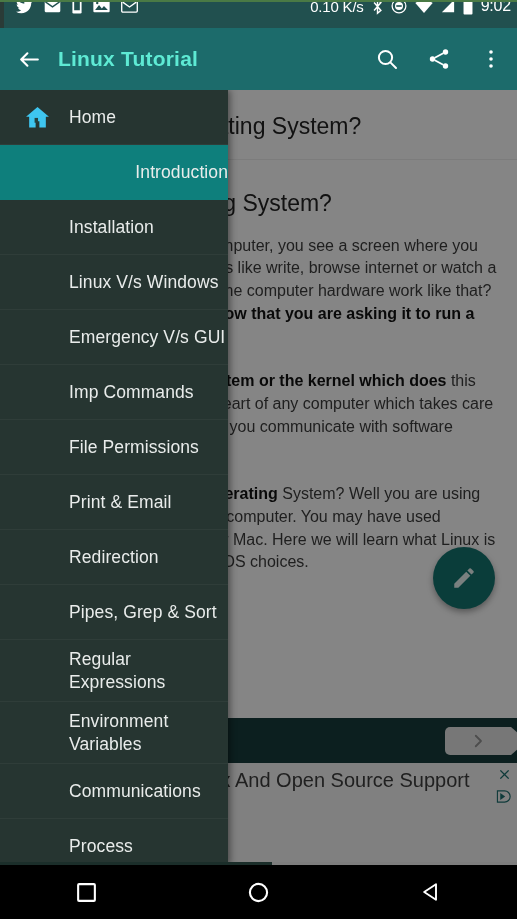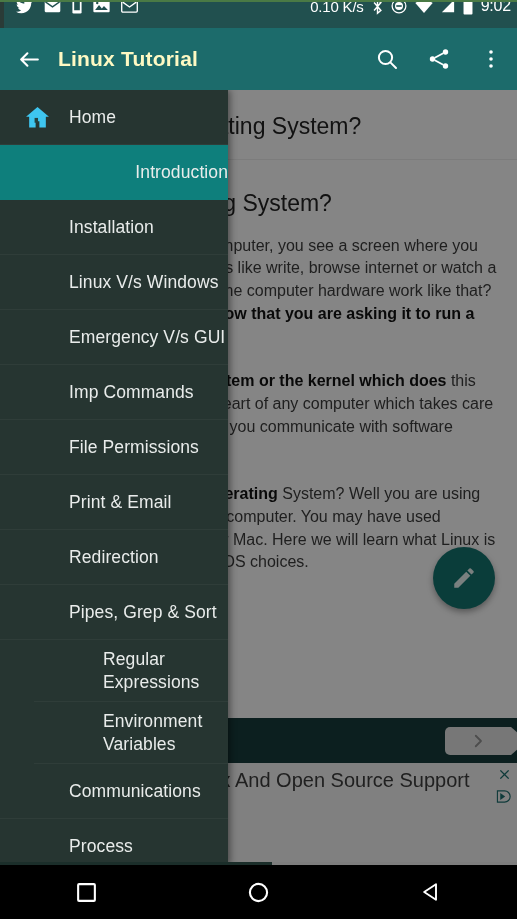--- a/index.html
+++ b/index.html
@@ -25,21 +25,21 @@
   .sb-icon { display:inline-flex; align-items:center; justify-content:center; }
   .sb-text { font-size:15px; font-weight:400; letter-spacing:-0.2px; }
   .sb-clock { font-size:16px; font-weight:400; letter-spacing:-0.2px; }
 
   
   .appbar {
     position:absolute; top:28px; left:0; width:517px; height:62px;
     background:#1c6b6b; display:flex; align-items:center; z-index:50;
   }
   .appbar-back { width:58px; height:62px; display:flex; align-items:center; justify-content:center; }
-  .appbar-title { color:#fef9c3; font-size:21px; font-weight:bold; letter-spacing:0.2px; }
+  .appbar-title { color:#5eead4; font-size:21px; font-weight:bold; letter-spacing:0.2px; }
   .appbar-actions { margin-left:auto; display:flex; align-items:center; }
   .appbar-btn { width:52px; height:62px; display:flex; align-items:center; justify-content:center; }
 
   
   .content {
     position:absolute; top:90px; left:0; width:517px; height:775px;
     background:#f2f2f2; overflow:hidden; z-index:10;
   }
   .content-title {
     font-size:23px; color:#222; padding:22px 20px 18px 20px; line-height:1.25;
@@ -86,21 +86,21 @@
   
   .drawer {
     position:absolute; top:90px; left:0; width:228px; height:775px;
     background:#263531; z-index:30; overflow:hidden;
     box-shadow:2px 0 7px rgba(0,0,0,0.45);
   }
   .dr-item {
     position:relative; height:55px; display:flex; align-items:center;
     padding-left:25px; border-bottom:1px solid rgba(255,255,255,0.045);
   }
-  .dr-item.two-line { height:62px;margin-left:34px; }
+  .dr-item.two-line { height:62px; }
   .dr-item .dr-icon { width:44px; display:flex; align-items:center; }
   .dr-label { color:#e9eceb; font-size:17.5px; line-height:1.26; letter-spacing:0.1px; }
   .dr-label.indent { padding-left:44px; }
   .dr-item.active { background:#0e7f7c; border-bottom:1px solid #0e7f7c;justify-content:flex-end; }
 
   
   .navbar {
     position:absolute; left:0; bottom:0; width:517px; height:54px;
     background:#000; display:flex; align-items:center; justify-content:space-around; z-index:70;
   }

